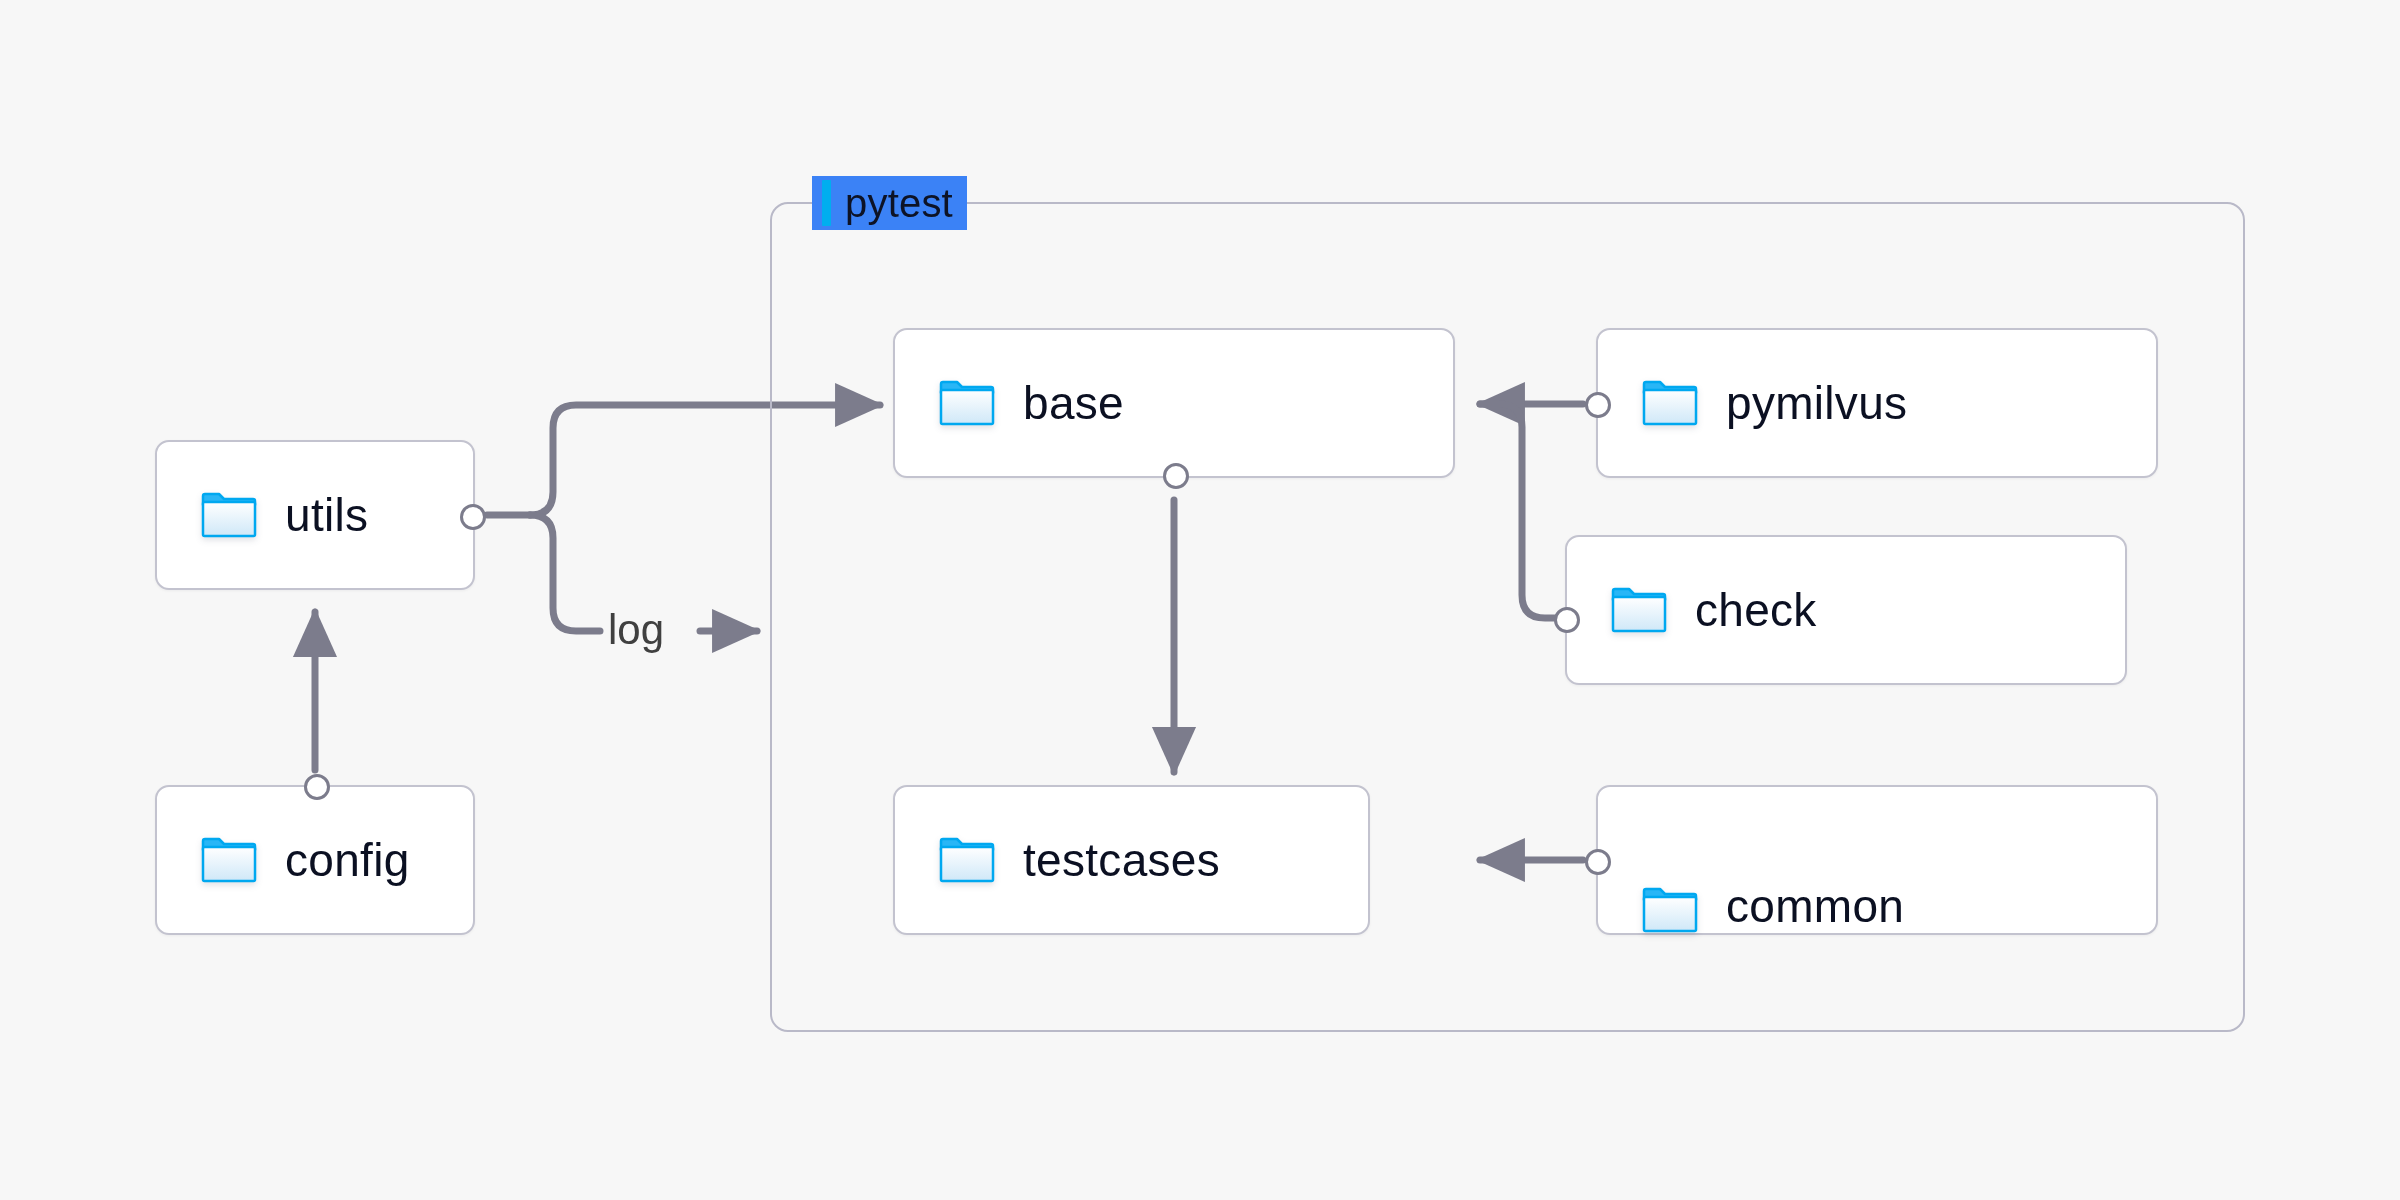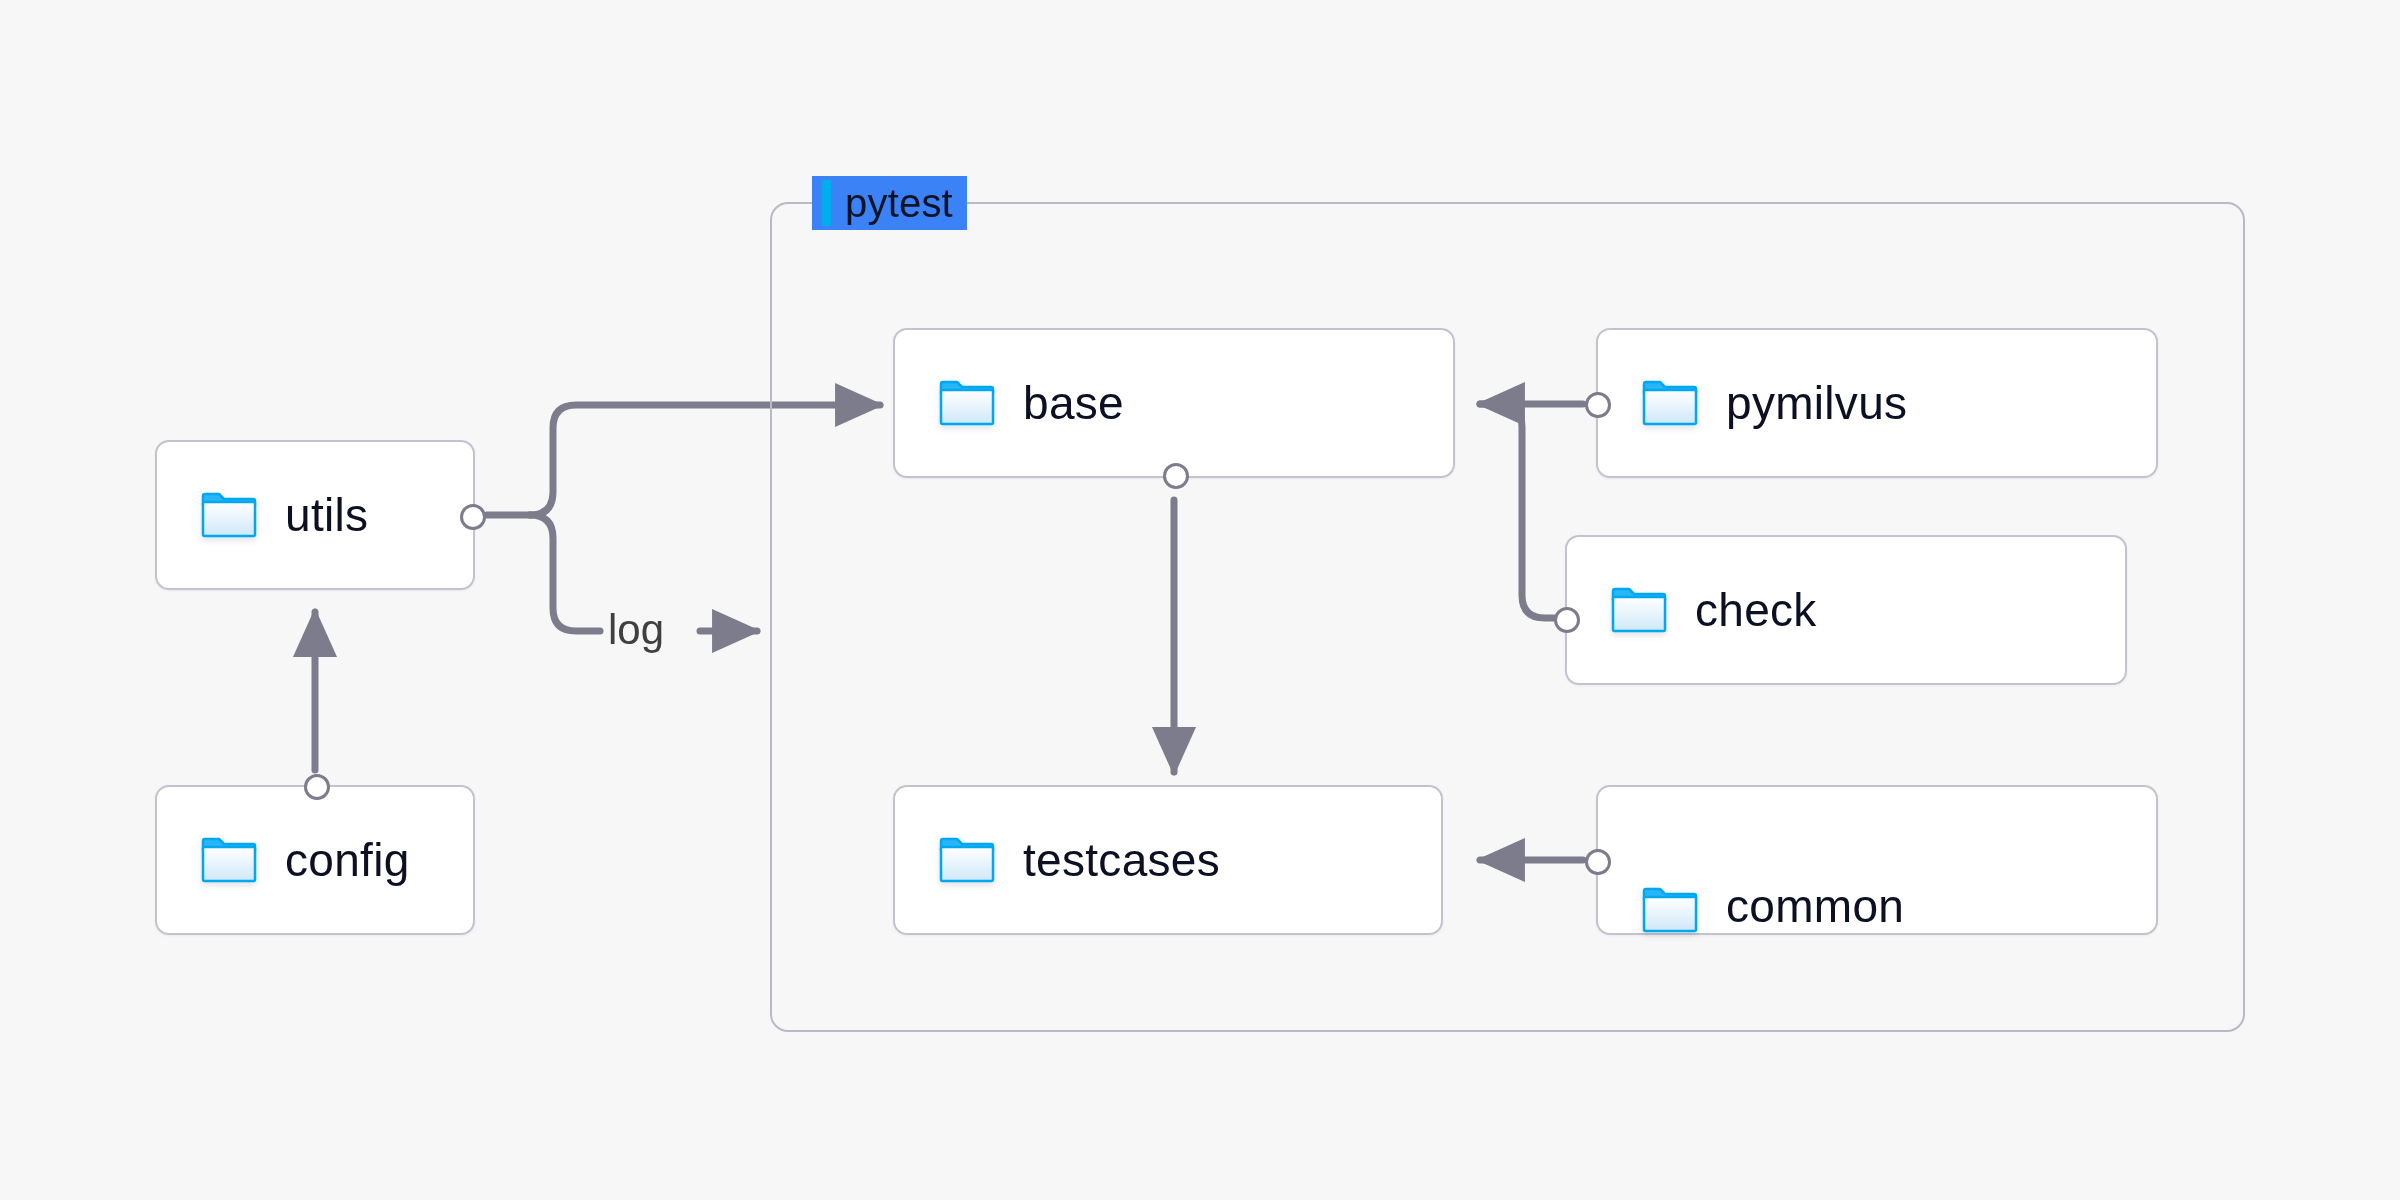--- a/index.html
+++ b/index.html
@@ -170,21 +170,21 @@
     <span class="folder-icon">
       <svg viewBox="0 0 56 46" width="56" height="46" xmlns="http://www.w3.org/2000/svg">
         <path d="M2 8 L2 4 Q2 2 4 2 L18 2 L23 7 L52 7 Q54 7 54 9 L54 13 L2 13 Z" fill="#29b6f6" stroke="#00a8f0" stroke-width="2.5" stroke-linejoin="round"></path>
         <rect x="2" y="10" width="52" height="34" rx="1.5" fill="url(#folderGrad)" stroke="#00a8f0" stroke-width="2.5"></rect>
       </svg>
     </span>
     <span class="node-label">base</span>
     <span class="port" style="left:268px; bottom:-13px;"></span>
   </div>
 
-  <div class="node" style="left:893px; top:785px; width:550px; height:150px;">
+  <div class="node" style="left:893px; top:785px; width:477px; height:150px;">
     <span class="folder-icon">
       <svg viewBox="0 0 56 46" width="56" height="46" xmlns="http://www.w3.org/2000/svg">
         <path d="M2 8 L2 4 Q2 2 4 2 L18 2 L23 7 L52 7 Q54 7 54 9 L54 13 L2 13 Z" fill="#29b6f6" stroke="#00a8f0" stroke-width="2.5" stroke-linejoin="round"></path>
         <rect x="2" y="10" width="52" height="34" rx="1.5" fill="url(#folderGrad)" stroke="#00a8f0" stroke-width="2.5"></rect>
       </svg>
     </span>
     <span class="node-label">testcases</span>
   </div>
 
   <div class="node" style="left:1596px; top:328px; width:562px; height:150px;">

